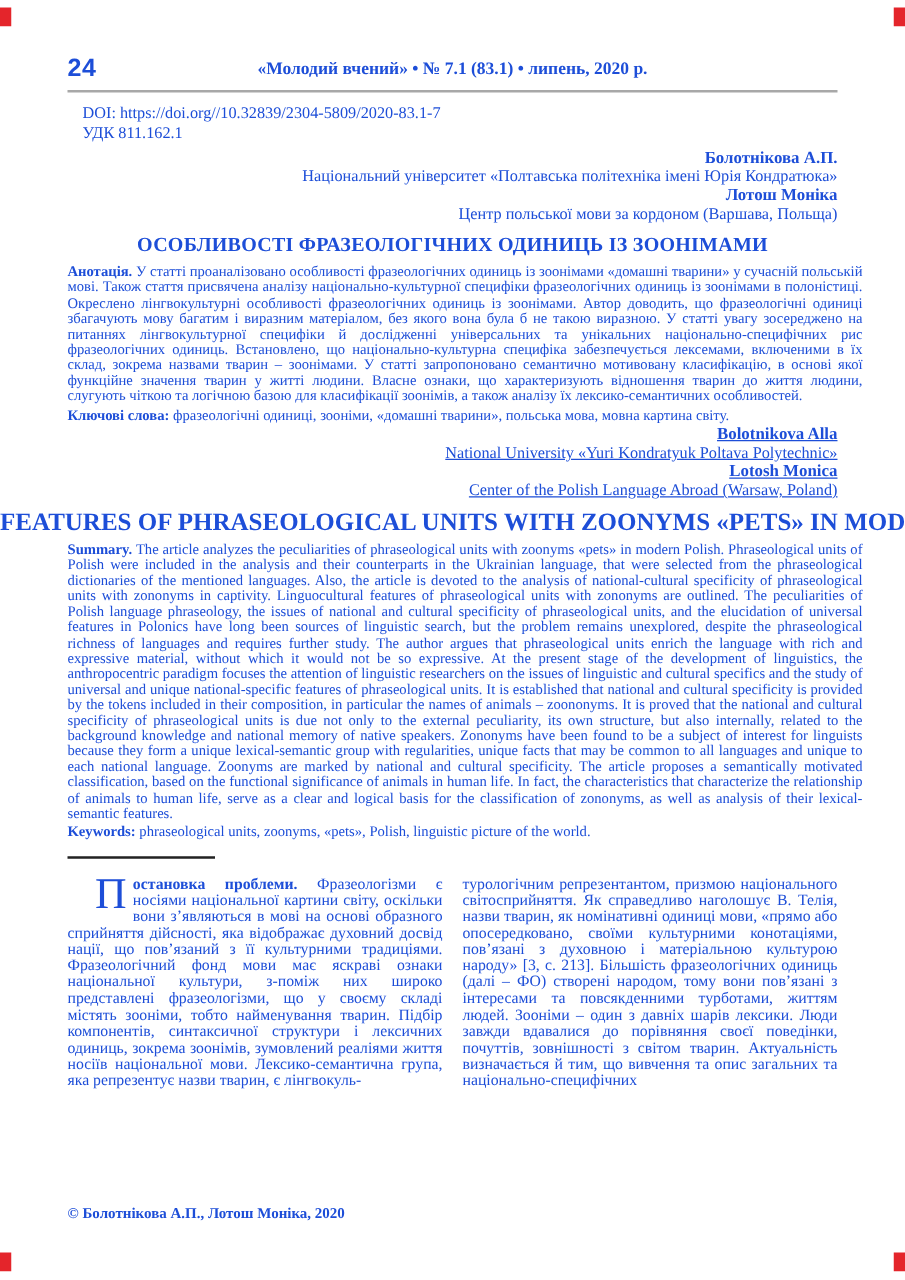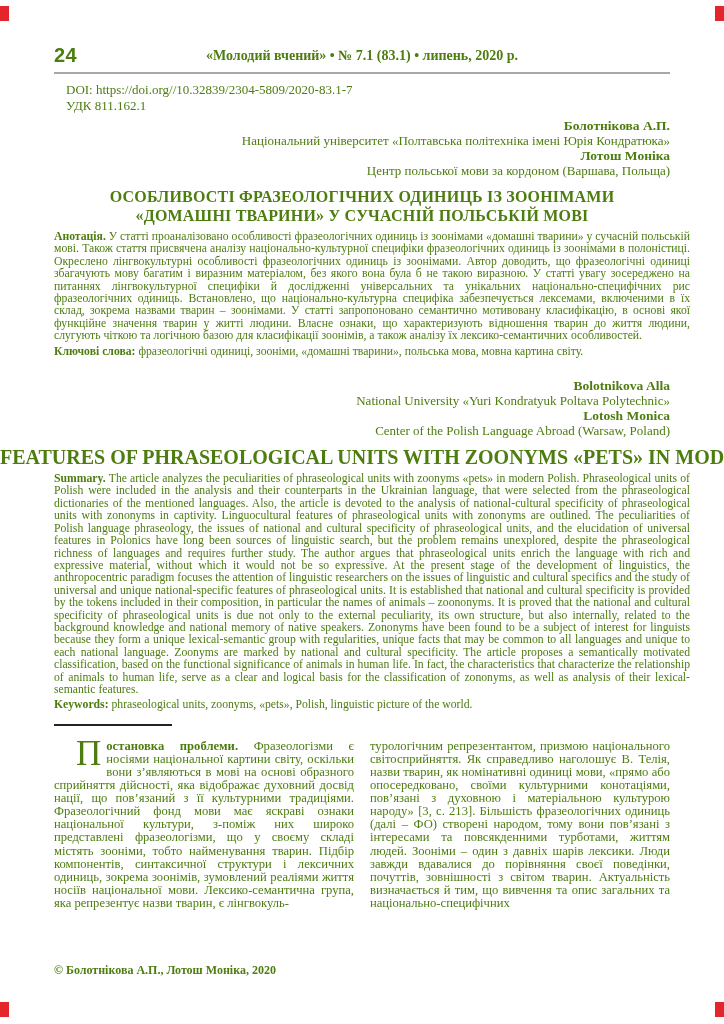--- a/index.html
+++ b/index.html
@@ -1,20 +1,20 @@
 <!DOCTYPE html>
 <html><head>
 <meta charset="utf-8">
 <style>
   html,body{margin:0;padding:0;background:#ffffff;}
   .page{
     position:relative;
     width:724px;height:1024px;
     background:#ffffff;
-    color:#4d7c0f;
+    color:#1d4ed8;
     font-family:"Liberation Serif","DejaVu Serif",serif;
     overflow:hidden;
   }
   
   .corner-mark{position:absolute;width:9px;height:15px;background:#e4252b;}
   .mark-tl{left:0;top:6px;}
   .mark-tr{right:0;top:6px;}
   .mark-bl{left:0;top:1002px;}
   .mark-br{right:0;top:1002px;}
 
@@ -103,28 +103,27 @@
 
   <div class="authors">
     <div class="a-name">Болотнікова А.П.</div>
     <div>Національний університет «Полтавська політехніка імені Юрія Кондратюка»</div>
     <div class="a-name">Лотош Моніка</div>
     <div>Центр польської мови за кордоном (Варшава, Польща)</div>
   </div>
 
   <div class="article-title">
     <div>ОСОБЛИВОСТІ ФРАЗЕОЛОГІЧНИХ ОДИНИЦЬ ІЗ ЗООНІМАМИ</div>
-    <div>«ДОМАШНІ ТВАРИНИ» У СУЧАСНІЙ ПОЛЬСЬКІЙ МОВІ</div>
   </div>
 
   <p class="small-par"><span class="lead">Анотація. </span><span>У статті проаналізовано особливості фразеологічних одиниць із зоонімами «домашні тварини» у сучасній польській мові. Також стаття присвячена аналізу національно-культурної специфіки фразеологічних одиниць із зоонімами в полоністиці. Окреслено лінгвокультурні особливості фразеологічних одиниць із зоонімами. Автор доводить, що фразеологічні одиниці збагачують мову багатим і виразним матеріалом, без якого вона була б не такою виразною. У статті увагу зосереджено на питаннях лінгвокультурної специфіки й дослідженні універсальних та унікальних національно-специфічних рис фразеологічних одиниць. Встановлено, що національно-культурна специфіка забезпечується лексемами, включеними в їх склад, зокрема назвами тварин – зоонімами. У статті запропоновано семантично мотивовану класифікацію, в основі якої функційне значення тварин у житті людини. Власне ознаки, що характеризують відношення тварин до життя людини, слугують чіткою та логічною базою для класифікації зоонімів, а також аналізу їх лексико-семантичних особливостей.</span></p>
 
   <p class="small-par kw"><span class="lead">Ключові слова: </span><span>фразеологічні одиниці, зооніми, «домашні тварини», польська мова, мовна картина світу.</span></p>
 
-  <div class="authors" style="margin-top:20px;">
+  <div class="authors" style="margin-top:0;text-decoration:underline;">
     <div class="a-name">Bolotnikova Alla</div>
     <div>National University «Yuri Kondratyuk Poltava Polytechnic»</div>
     <div class="a-name">Lotosh Monica</div>
     <div>Center of the Polish Language Abroad (Warsaw, Poland)</div>
   </div>
 
   <div class="article-title-en">FEATURES OF PHRASEOLOGICAL UNITS WITH ZOONYMS «PETS» IN MODERN POLISH</div>
 
   <p class="small-par"><span class="lead">Summary. </span><span>The article analyzes the peculiarities of phraseological units with zoonyms «pets» in modern Polish. Phraseological units of Polish were included in the analysis and their counterparts in the Ukrainian language, that were selected from the phraseological dictionaries of the mentioned languages. Also, the article is devoted to the analysis of national-cultural specificity of phraseological units with zononyms in captivity. Linguocultural features of phraseological units with zononyms are outlined. The peculiarities of Polish language phraseology, the issues of national and cultural specificity of phraseological units, and the elucidation of universal features in Polonics have long been sources of linguistic search, but the problem remains unexplored, despite the phraseological richness of languages and requires further study. The author argues that phraseological units enrich the language with rich and expressive material, without which it would not be so expressive. At the present stage of the development of linguistics, the anthropocentric paradigm focuses the attention of linguistic researchers on the issues of linguistic and cultural specifics and the study of universal and unique national-specific features of phraseological units. It is established that national and cultural specificity is provided by the tokens included in their composition, in particular the names of animals – zoononyms. It is proved that the national and cultural specificity of phraseological units is due not only to the external peculiarity, its own structure, but also internally, related to the background knowledge and national memory of native speakers. Zononyms have been found to be a subject of interest for linguists because they form a unique lexical-semantic group with regularities, unique facts that may be common to all languages and unique to each national language. Zoonyms are marked by national and cultural specificity. The article proposes a semantically motivated classification, based on the functional significance of animals in human life. In fact, the characteristics that characterize the relationship of animals to human life, serve as a clear and logical basis for the classification of zononyms, as well as analysis of their lexical-semantic features.</span></p>
 

